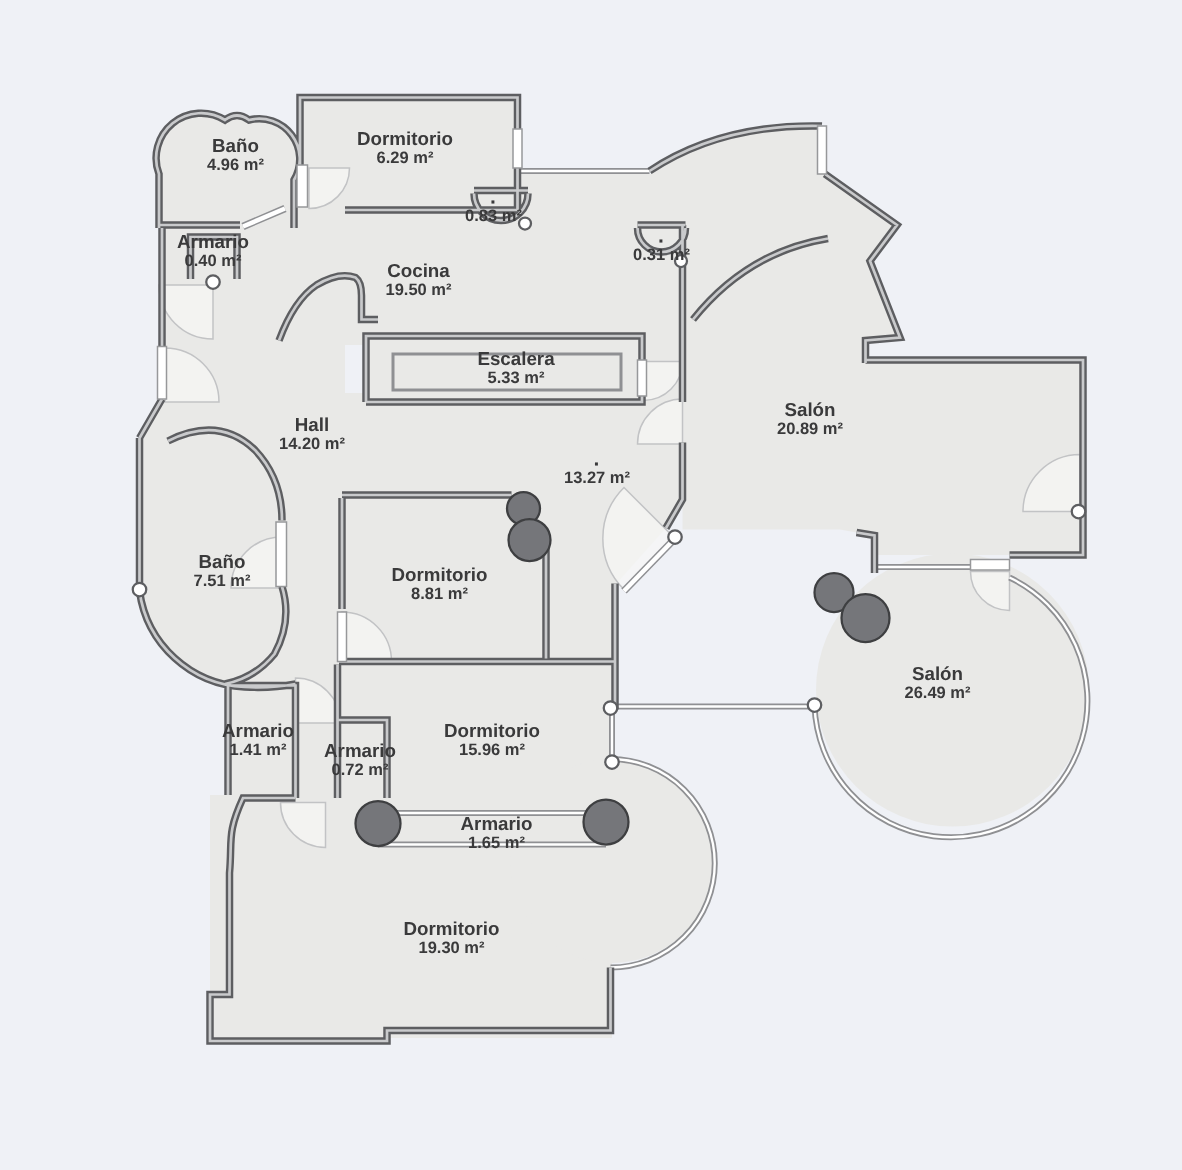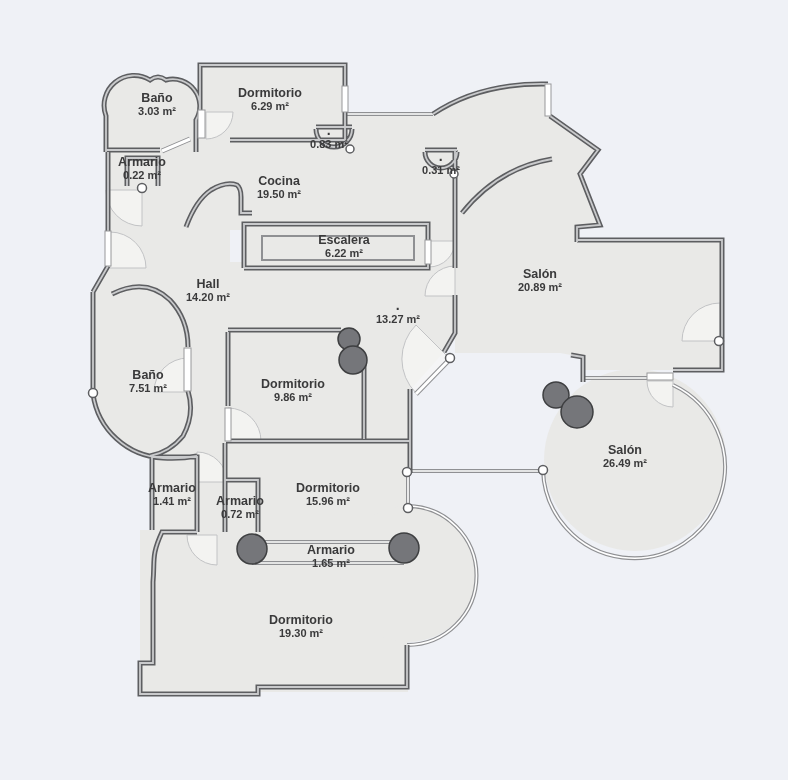--- a/index.html
+++ b/index.html
@@ -169,51 +169,51 @@
     <circle class="hinge" cx="408" cy="508" r="4.5"></circle>
     <circle class="hinge" cx="719" cy="341" r="4.5"></circle>
     <circle class="hinge" cx="350" cy="149" r="4"></circle>
     <circle class="hinge" cx="454" cy="174" r="4"></circle>
   </g>
 </svg>
 
   <div class="lbl" style="left:157px;top:104px">
     <div class="dotline"></div>
     <div class="rname">Baño</div>
-    <div class="rarea">3.03 m²</div>
+    <div class="rarea">4.96 m²</div>
   </div>
   <div class="lbl" style="left:270px;top:99px">
     <div class="dotline"></div>
     <div class="rname">Dormitorio</div>
     <div class="rarea">6.29 m²</div>
   </div>
   <div class="lbl" style="left:142px;top:168px">
     <div class="dotline"></div>
     <div class="rname">Armario</div>
-    <div class="rarea">0.22 m²</div>
+    <div class="rarea">0.40 m²</div>
   </div>
   <div class="lbl" style="left:329px;top:141px">
     <div class="dotline">·</div>
     <div class="rname"></div>
     <div class="rarea">0.83 m²</div>
   </div>
   <div class="lbl" style="left:279px;top:187px">
     <div class="dotline"></div>
     <div class="rname">Cocina</div>
     <div class="rarea">19.50 m²</div>
   </div>
   <div class="lbl" style="left:441px;top:167px">
     <div class="dotline">·</div>
     <div class="rname"></div>
     <div class="rarea">0.31 m²</div>
   </div>
   <div class="lbl" style="left:344px;top:246px">
     <div class="dotline"></div>
     <div class="rname">Escalera</div>
-    <div class="rarea">6.22 m²</div>
+    <div class="rarea">5.33 m²</div>
   </div>
   <div class="lbl" style="left:540px;top:280px">
     <div class="dotline"></div>
     <div class="rname">Salón</div>
     <div class="rarea">20.89 m²</div>
   </div>
   <div class="lbl" style="left:208px;top:290px">
     <div class="dotline"></div>
     <div class="rname">Hall</div>
     <div class="rarea">14.20 m²</div>
@@ -224,21 +224,21 @@
     <div class="rarea">13.27 m²</div>
   </div>
   <div class="lbl" style="left:148px;top:381px">
     <div class="dotline"></div>
     <div class="rname">Baño</div>
     <div class="rarea">7.51 m²</div>
   </div>
   <div class="lbl" style="left:293px;top:390px">
     <div class="dotline"></div>
     <div class="rname">Dormitorio</div>
-    <div class="rarea">9.86 m²</div>
+    <div class="rarea">8.81 m²</div>
   </div>
   <div class="lbl" style="left:625px;top:456px">
     <div class="dotline"></div>
     <div class="rname">Salón</div>
     <div class="rarea">26.49 m²</div>
   </div>
   <div class="lbl" style="left:172px;top:494px">
     <div class="dotline"></div>
     <div class="rname">Armario</div>
     <div class="rarea">1.41 m²</div>

